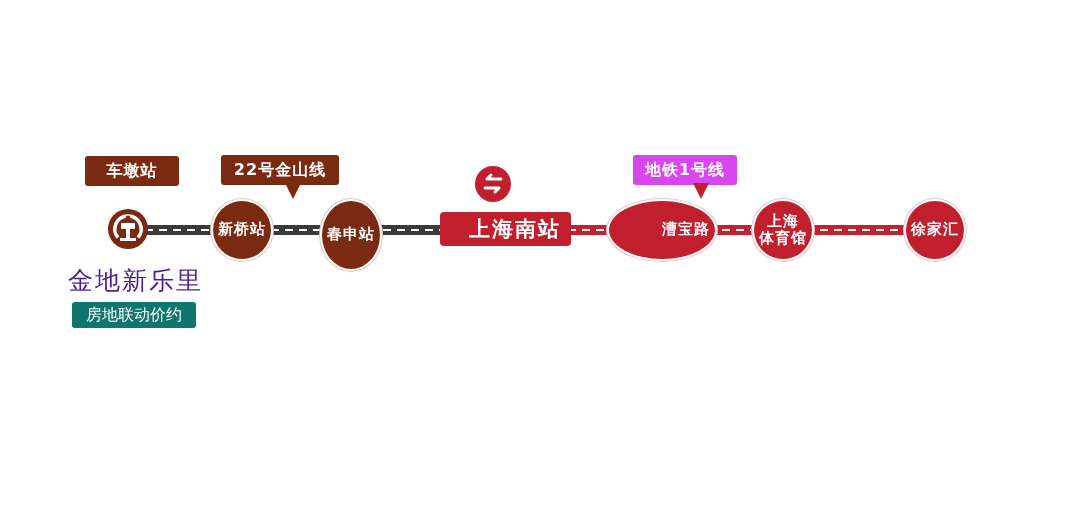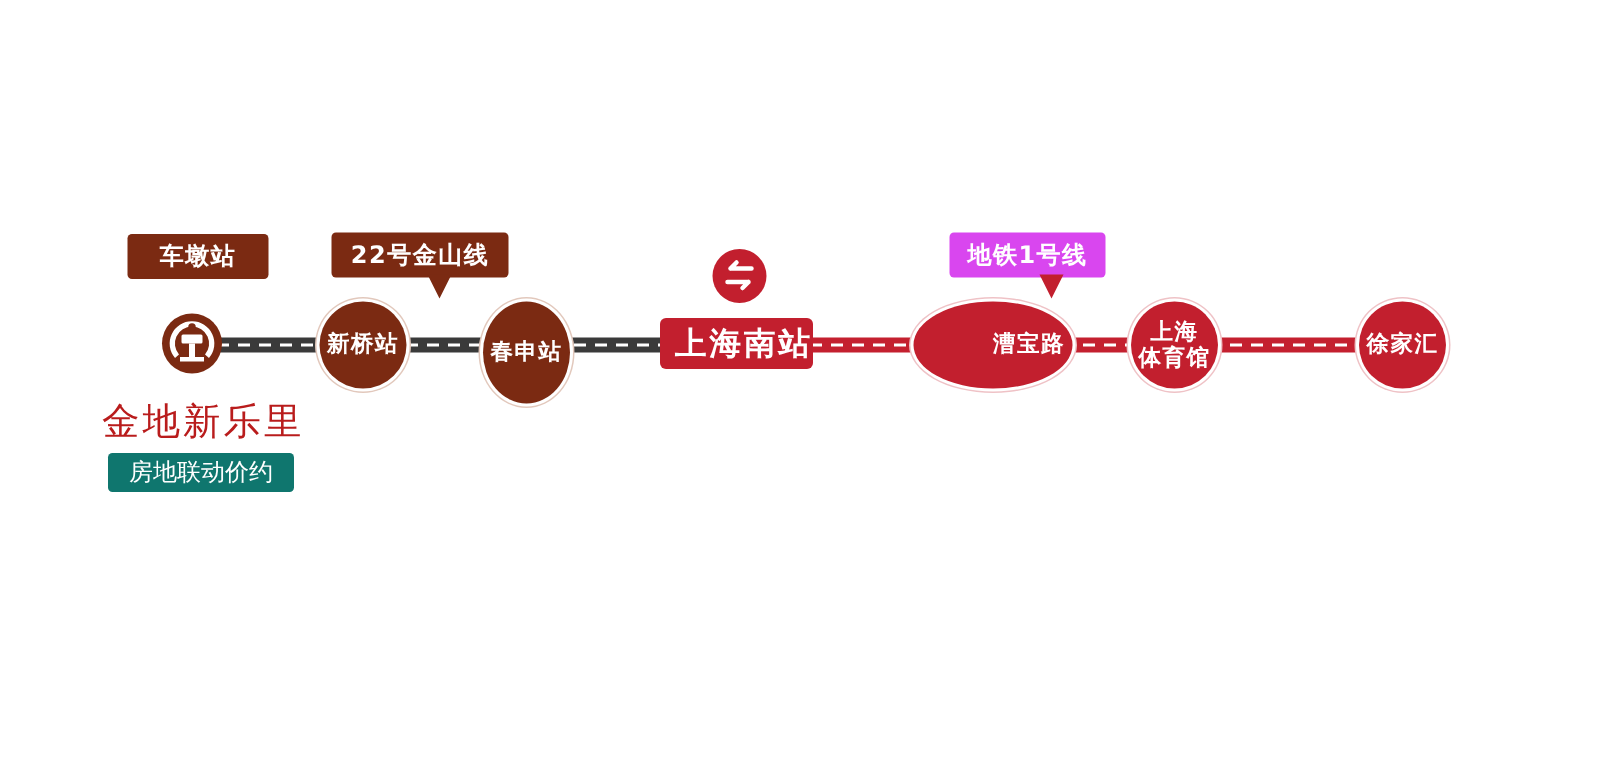--- a/index.html
+++ b/index.html
@@ -33,30 +33,30 @@
   .tag.brown { background:#7b2a12; }
   .tag.red { background:#d946ef; }
   .tag .pointer {
     position:absolute; width:0; height:0;
     border-left:8px solid transparent; border-right:8px solid transparent;
   }
   .tag.brown .pointer { border-top:16px solid #7b2a12; }
   .tag.red .pointer { border-top:16px solid #c21f2e; }
   .hub {
     position:absolute; background:#c21f2e; color:#fff; font-weight:bold; font-size:21px;
-    display:flex; align-items:center; justify-content:flex-end; border-radius:4px; letter-spacing:2px;
+    display:flex; align-items:center; justify-content:flex-start; border-radius:4px; letter-spacing:2px;padding-left:29px;
   }
   .transfer-icon {
     position:absolute; width:36px; height:36px; border-radius:50%; background:#c21f2e;
   }
   .rail-icon {
     position:absolute; width:40px; height:40px; border-radius:50%; background:#7b2a12;
   }
   .project-name {
-    position:absolute; font-size:25px; color:#b91c1c; letter-spacing:2px;
+    position:absolute; font-size:25px; color:#4c1d95; letter-spacing:2px;
   }
   .price-box {
     position:absolute; background:#0f766e; color:#fff; border-radius:3px;
     font-size:16px; text-align:center; line-height:22px; padding:2px 0;
   }
 </style>
 </head>
 <body>
 
 <div class="track dark" style="left:145px; width:295px;">

